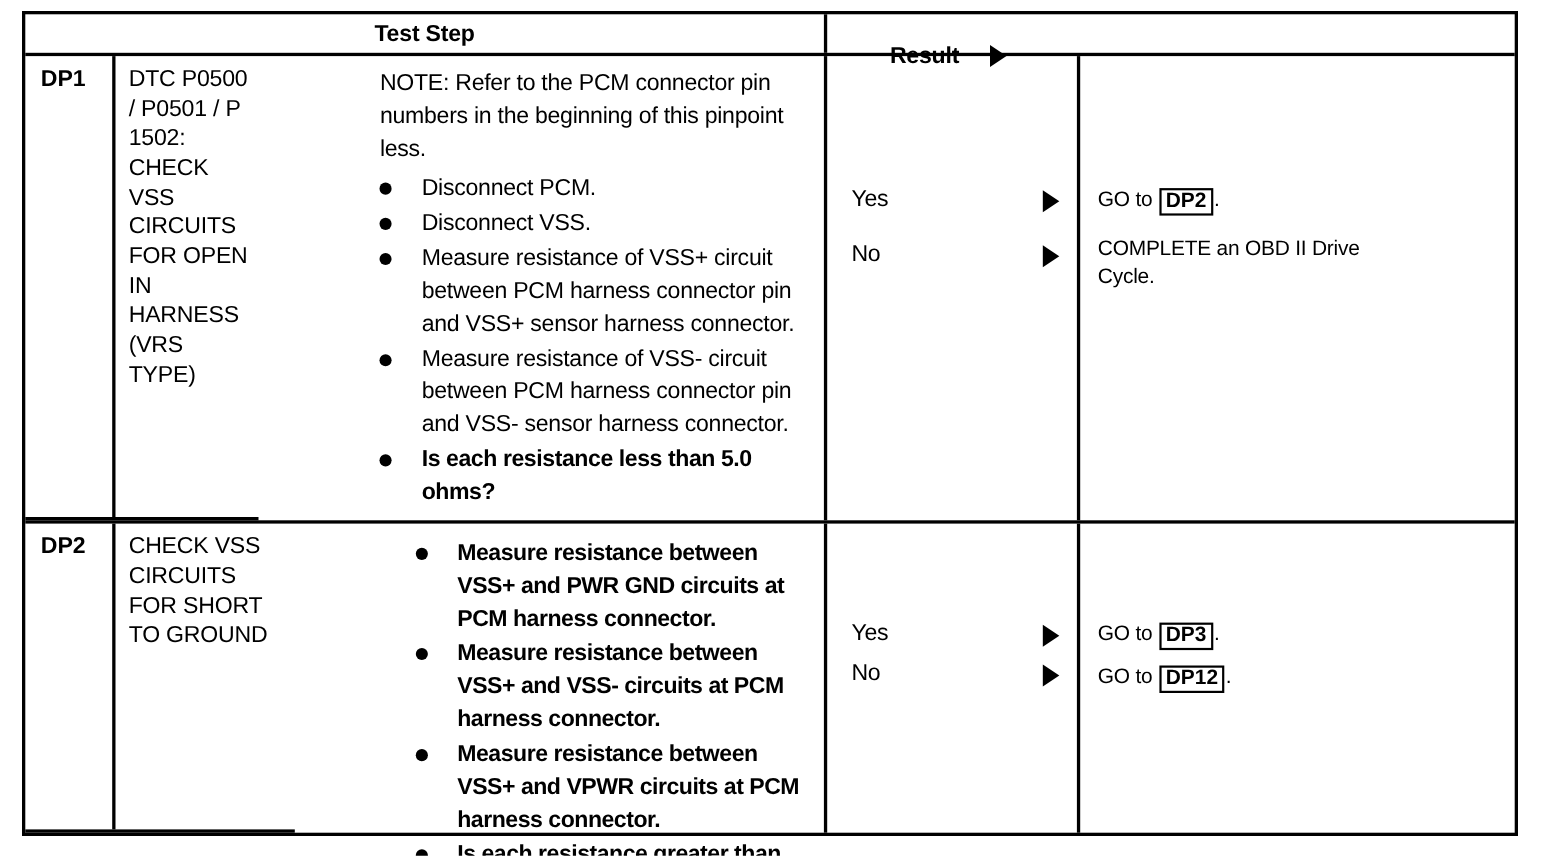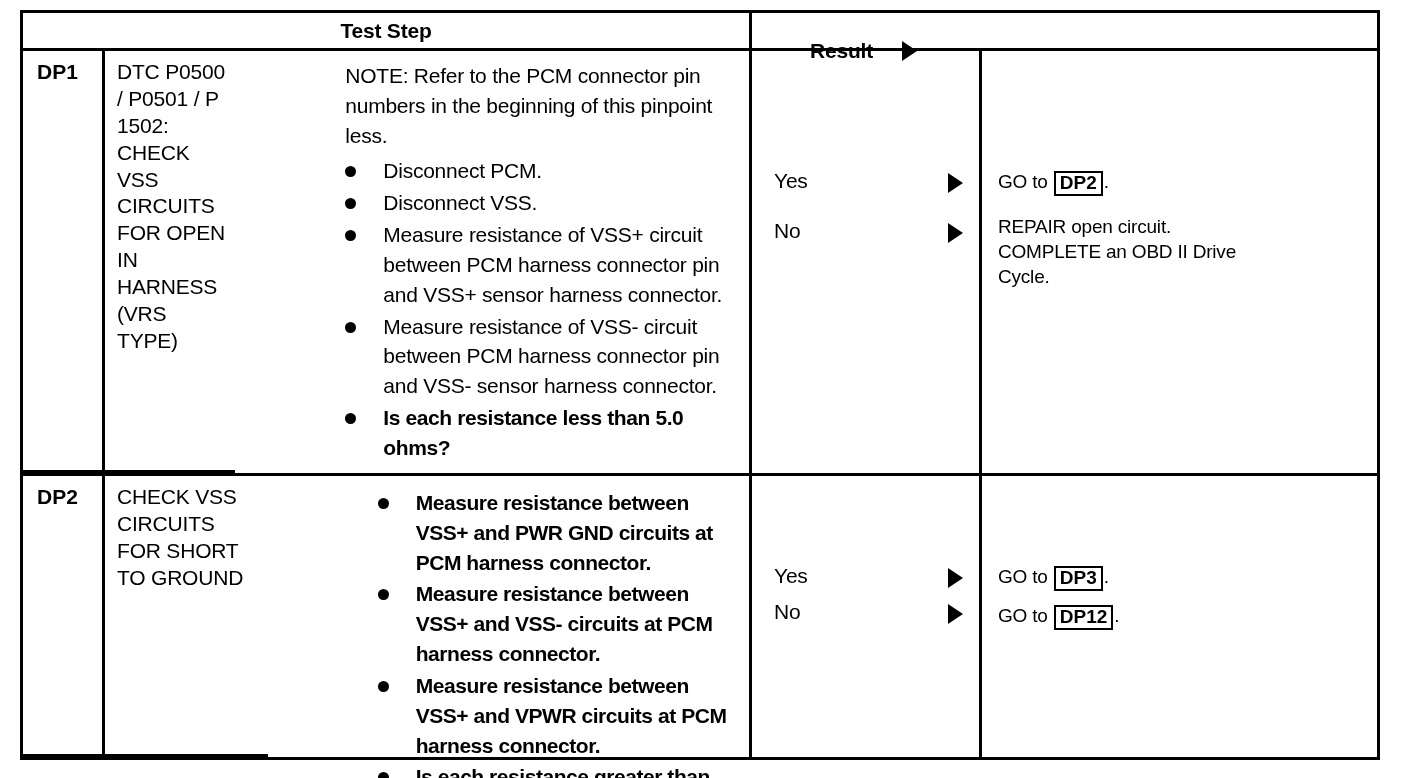--- a/index.html
+++ b/index.html
@@ -46,21 +46,21 @@
     display: flex;
     align-items: center;
     justify-content: center;
     font-weight: bold;
     font-size: 21px;
     letter-spacing: -0.2px;
     box-sizing: border-box;
     position: relative;
   }
   .th-teststep { width: 729px; border-right: 3px solid #000; }
-  .th-result   { width: 184px; border-right: 5px solid #22c55e; margin-top: 38px; }
+  .th-result   { width: 184px; border-right: 7px solid #22c55e; margin-top: 38px; }
   .th-action   { flex: 1 1 auto; }
 
   .th-result-inner {
     display: flex;
     align-items: center;
     justify-content: center;
     width: 100%;
     position: relative;
   }
   .th-result .arrow-head {
@@ -264,21 +264,20 @@
           </div>
         </div>
       </div>
 
       <div class="col-action">
         <div class="action-stack" style="top:118px;">
           <div class="act-row" style="margin-bottom:18px;">
             <span class="txt"><span>GO to </span><span class="boxref">DP2</span><span>.</span></span>
           </div>
           <div class="act-row">
-            <span class="txt">REPAIR open circuit.</span>
             <span class="txt">COMPLETE an OBD II Drive</span>
             <span class="txt">Cycle.</span>
           </div>
         </div>
       </div>
 
     </div>
 
     <div class="dp-block" style="height:281px;">
 

